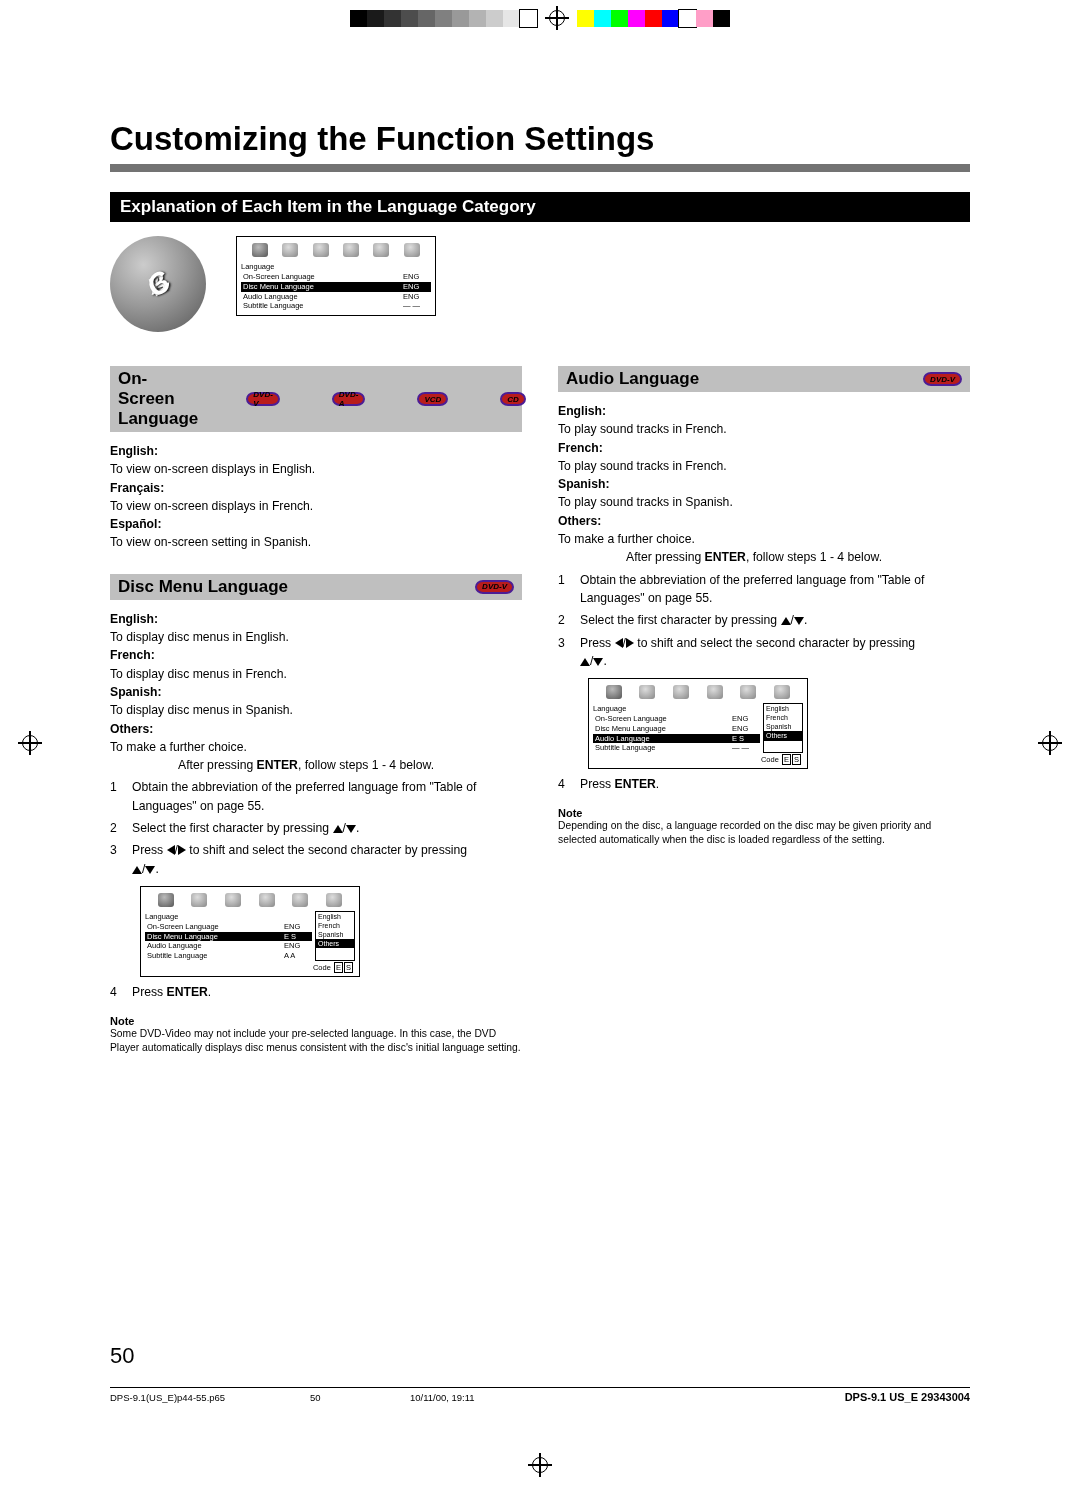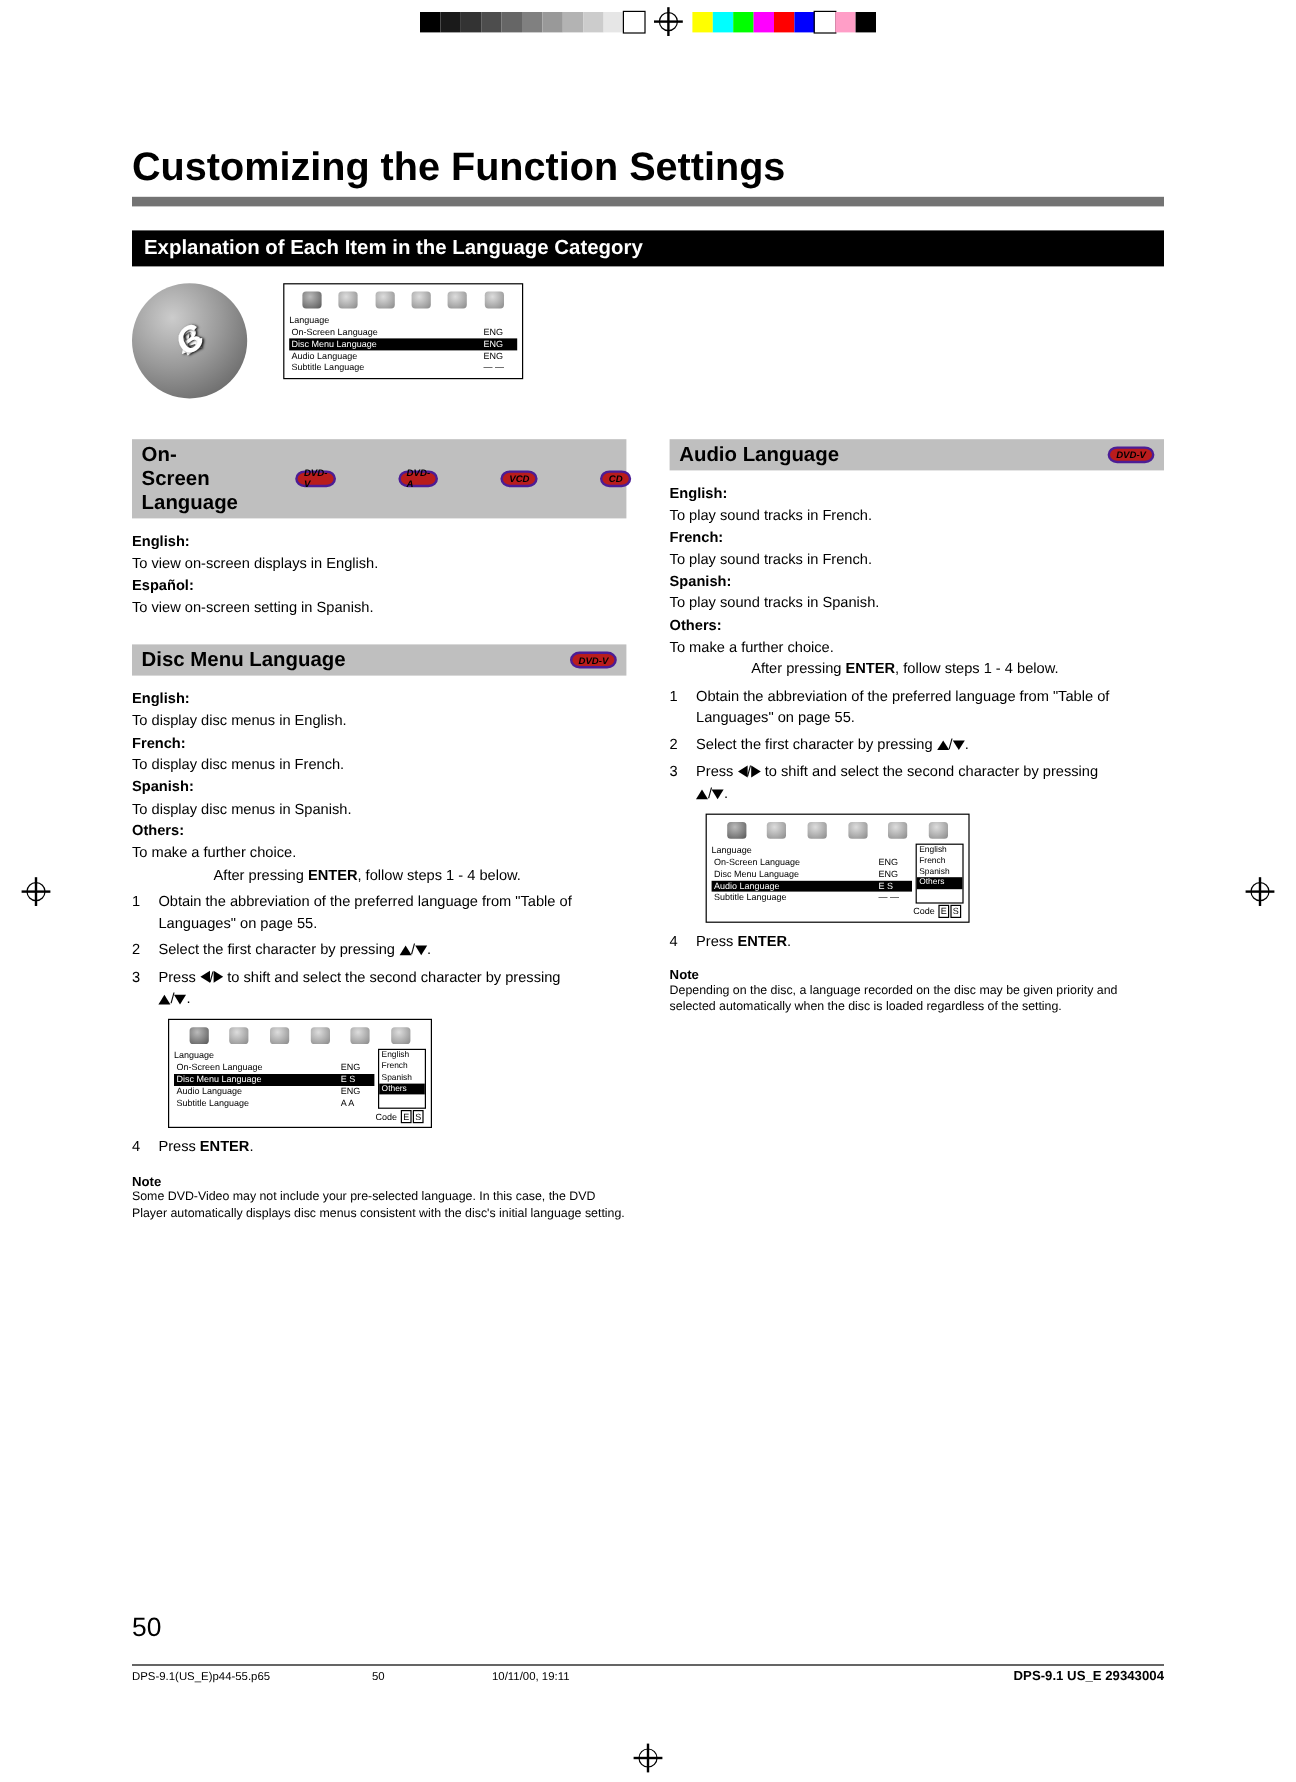--- a/index.html
+++ b/index.html
@@ -313,20 +313,24 @@
             <span class="badge">VCD</span>
             <span class="badge">CD</span>
           </span>
       </div>
       <div class="def-list" id="onscreen-items">
           <div class="def-row">
             <span class="term">English:</span>
             <span class="desc">To view on-screen displays in English.</span>
           </div>
           <div class="def-row">
+            <span class="term">Français:</span>
+            <span class="desc">To view on-screen displays in French.</span>
+          </div>
+          <div class="def-row">
             <span class="term">Español:</span>
             <span class="desc">To view on-screen setting in Spanish.</span>
           </div>
         </div>
 
       <div class="section-hdr" style="margin-top:22px;">
         <span class="title">Disc Menu Language</span>
         <span class="badges" id="badges-disc">
             <span class="badge">DVD-V</span>
           </span>

